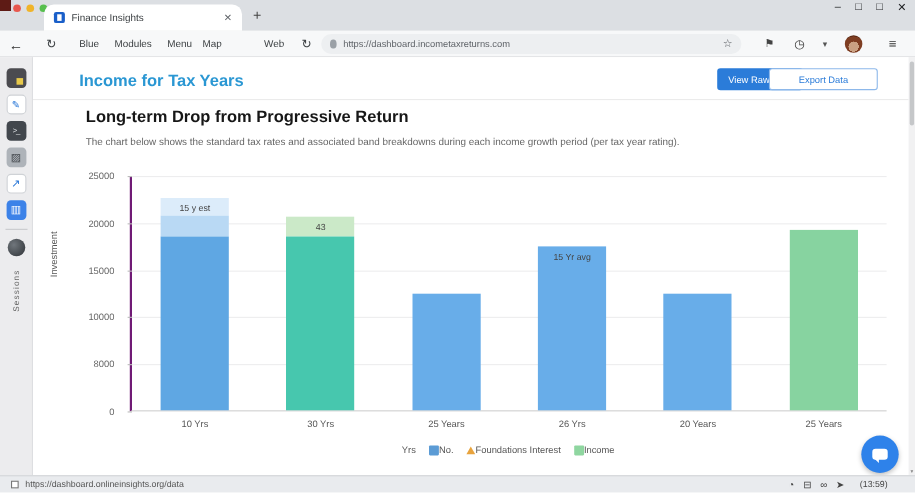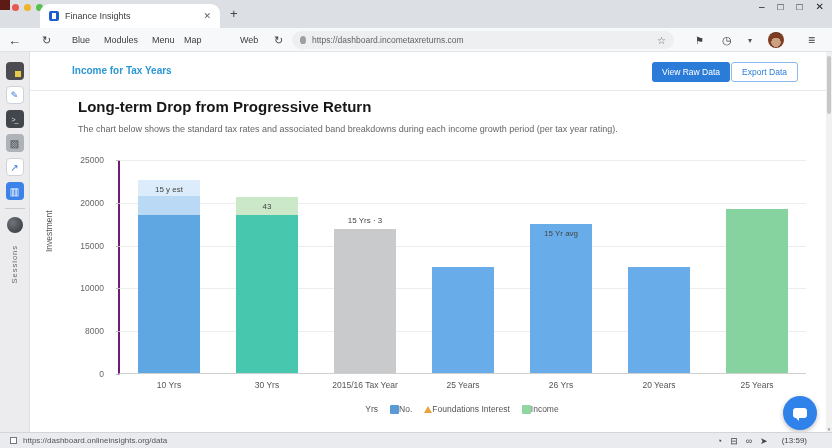--- a/index.html
+++ b/index.html
@@ -53,24 +53,24 @@
   .ic-gallery { background:#aeb3b9; color:#41454a; font-size:10px; }
   .ic-share { background:#fff; border:1px solid #cfd2d6; color:#2a78d8; font-size:10px; }
   .ic-analytics { background:#3c82e8; color:#fff; font-size:10px; }
   .dock-divider { width:20px; border-top:1px solid #c9cacd; margin:2px 0 8px; }
   .ic-globe { width:16px; height:16px; border-radius:50%; margin-bottom:12px;
               background:radial-gradient(circle at 35% 35%, #70767c, #2e3236); }
   .dock-label { writing-mode:vertical-rl; transform:rotate(180deg); font-size:7.5px; color:#666; letter-spacing:1px; }
 
   
   .page { position:absolute; left:30px; top:52px; right:6px; height:380px; background:#fff; }
-  .page-title { position:absolute; left:42px; top:13px; font-size:10px; font-weight:bold; color:#2a97d3; }
+  .page-title { position:absolute; left:42px; top:13px; font-size:15px; font-weight:bold; color:#2a97d3; }
   .btn-primary { position:absolute; right:96px; top:10px; height:20px; padding:0 10px; background:#2b7cd9;
                  color:#fff; font-size:8.5px; border:none; border-radius:3px; display:flex; align-items:center; }
-  .btn-secondary { position:absolute; right:28px; top:10px; height:20px; padding:0 10px; background:#fff;
+  .btn-secondary { position:absolute; right:28px; top:10px; height:20px; padding:0 26px; background:#fff;
                    color:#2b7cd9; font-size:8.5px; border:1px solid #8db8ea; border-radius:3px; display:flex; align-items:center; }
   .header-divider { position:absolute; left:0; right:0; top:38px; border-top:1px solid #ebebeb; }
   .chart-title { position:absolute; left:48px; top:46px; font-size:15px; font-weight:bold; color:#171717; }
   .chart-subtitle { position:absolute; left:48px; top:72px; font-size:9px; color:#666; width:640px; }
 
   
   .ylabel-rot { position:absolute; left:14px; top:200px; font-size:8.5px; color:#555;
                 transform:rotate(-90deg); transform-origin:left top; }
   .yticks { position:absolute; left:28px; top:108px; width:54px; height:214px; }
   .ytick { position:absolute; right:8px; font-size:8.5px; color:#666; transform:translateY(-50%); }
@@ -210,27 +210,20 @@
         <div class="slot">
           <div class="bar">
             <div class="seg" style="height: 158.36px; background: rgb(71, 199, 174);"></div>
             <div class="seg" style="height: 17.976px; background: rgb(203, 233, 200);"></div>
           </div>
           <div class="bar-anno" style="bottom: 162.336px;">43</div>
           <div class="xlabel">30 Yrs</div>
         </div>
         <div class="slot">
           <div class="bar">
-            <div class="seg" style="height: 143.808px; background: rgb(201, 202, 204);"></div>
-          </div>
-          <div class="bar-anno" style="bottom: 147.808px;">15 Yrs · 3</div>
-          <div class="xlabel">2015/16 Tax Year</div>
-        </div>
-        <div class="slot">
-          <div class="bar">
             <div class="seg" style="height: 106.144px; background: rgb(104, 173, 233);"></div>
           </div>
           <div class="xlabel">25 Years</div>
         </div>
         <div class="slot">
           <div class="bar">
             <div class="seg" style="height: 148.944px; background: rgb(104, 173, 233);"></div>
           </div>
           <div class="bar-anno" style="bottom: 134.944px;">15 Yr avg</div>
           <div class="xlabel">26 Yrs</div>

